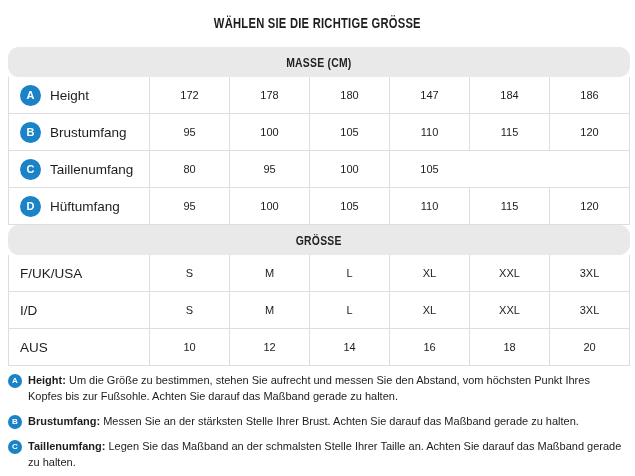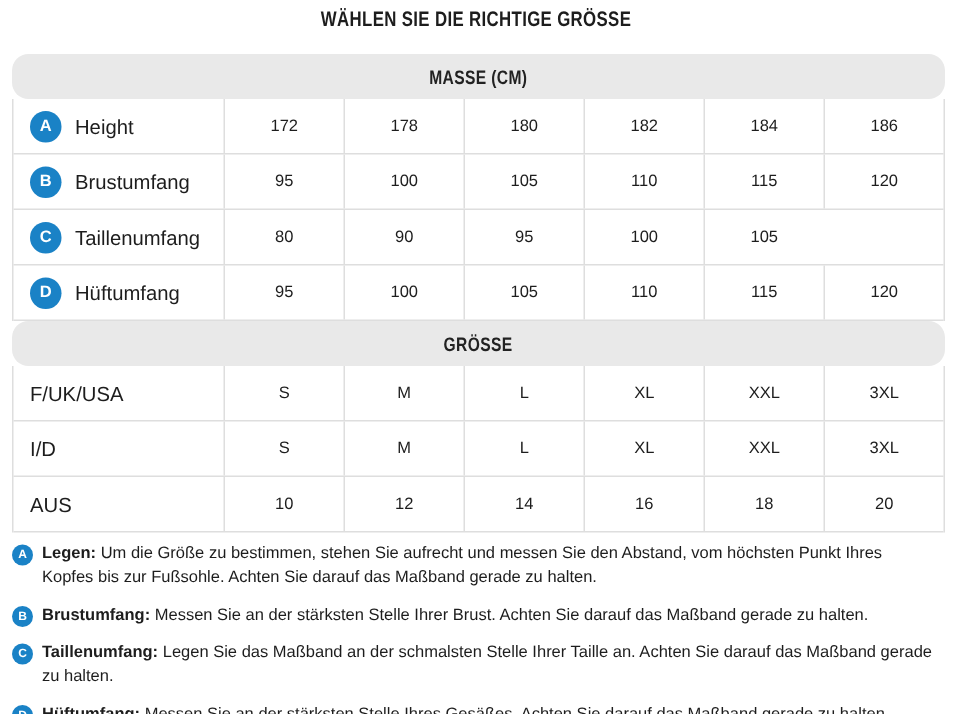--- a/index.html
+++ b/index.html
@@ -2,21 +2,21 @@
 <html><head>
 <meta charset="utf-8">
 <style>
   html,body{margin:0;padding:0;background:#ffffff;}
   .page{
     width:635px;height:476px;
     font-family:"Liberation Sans","DejaVu Sans",sans-serif;
     color:#1d1d1d;overflow:hidden;background:#ffffff;
   }
   .page-title{
-    padding-top:4px;text-align:center;
+    padding-top:15px;text-align:center;
     font-weight:bold;font-size:14px;letter-spacing:.3px;color:#1d1d1d;
   }
   .condensed{display:inline-block;transform:scaleX(.8);transform-origin:center;white-space:nowrap;}
   .chart-table{margin:16px 5px 0 8px;width:622px;}
   .bar{
     height:30px;background:#e9e9e9;
     display:flex;align-items:center;justify-content:center;
     font-weight:bold;font-size:13px;letter-spacing:.3px;color:#222;border-radius:11px;
   }
   .rows{border-left:1px solid #dedede;border-right:1px solid #dedede;}
@@ -68,21 +68,21 @@
     <div class="rows">
 
       <div class="row">
         <div class="cell-label">
           <span class="badge">A</span>
           <span>Height</span>
         </div>
         <div class="cell-value">172</div>
         <div class="cell-value">178</div>
         <div class="cell-value">180</div>
-        <div class="cell-value">182</div>
+        <div class="cell-value">147</div>
         <div class="cell-value">184</div>
         <div class="cell-value">186</div>
       </div>
 
       <div class="row">
         <div class="cell-label">
           <span class="badge">B</span>
           <span>Brustumfang</span>
         </div>
         <div class="cell-value">95</div>
@@ -92,21 +92,20 @@
         <div class="cell-value">115</div>
         <div class="cell-value">120</div>
       </div>
 
       <div class="row">
         <div class="cell-label">
           <span class="badge">C</span>
           <span>Taillenumfang</span>
         </div>
         <div class="cell-value">80</div>
-        <div class="cell-value">90</div>
         <div class="cell-value">95</div>
         <div class="cell-value">100</div>
         <div class="cell-value">105</div>
       </div>
 
       <div class="row">
         <div class="cell-label">
           <span class="badge">D</span>
           <span>Hüftumfang</span>
         </div>
@@ -162,21 +161,21 @@
         <div class="cell-value">20</div>
       </div>
 
     </div>
   </div>
 
   <div class="notes">
 
     <div class="note">
       <span class="badge-sm">A</span>
-      <b>Legen:</b>
+      <b>Height:</b>
       <span>Um die Größe zu bestimmen, stehen Sie aufrecht und messen Sie den Abstand, vom höchsten Punkt Ihres Kopfes bis zur Fußsohle. Achten Sie darauf das Maßband gerade zu halten.</span>
     </div>
 
     <div class="note">
       <span class="badge-sm">B</span>
       <b>Brustumfang:</b>
       <span>Messen Sie an der stärksten Stelle Ihrer Brust. Achten Sie darauf das Maßband gerade zu halten.</span>
     </div>
 
     <div class="note">

